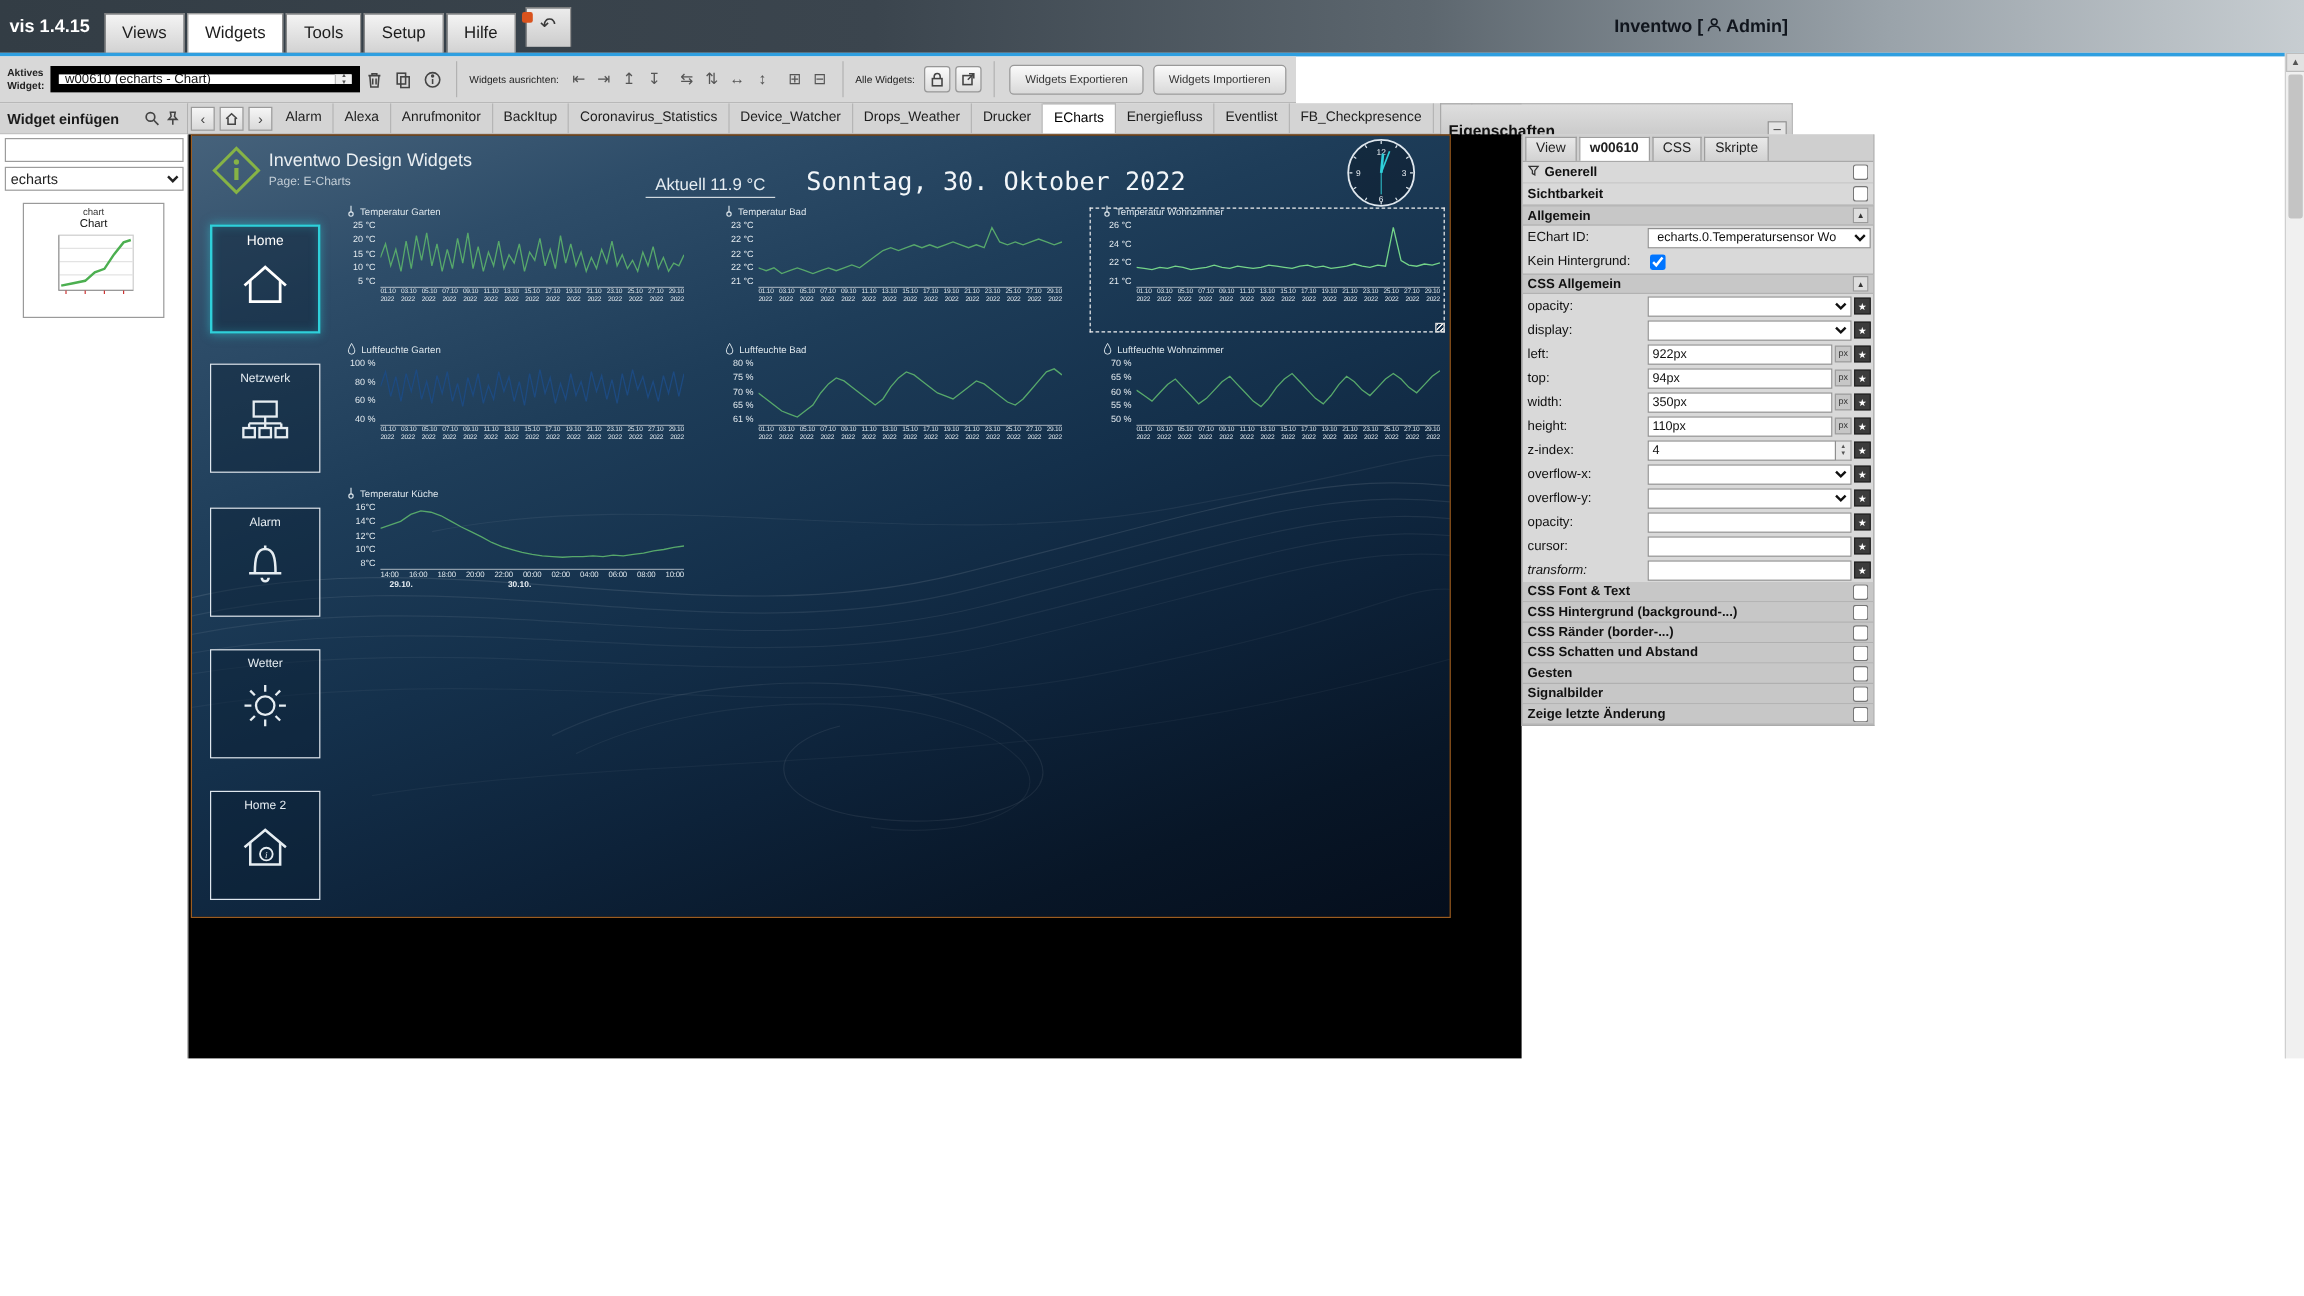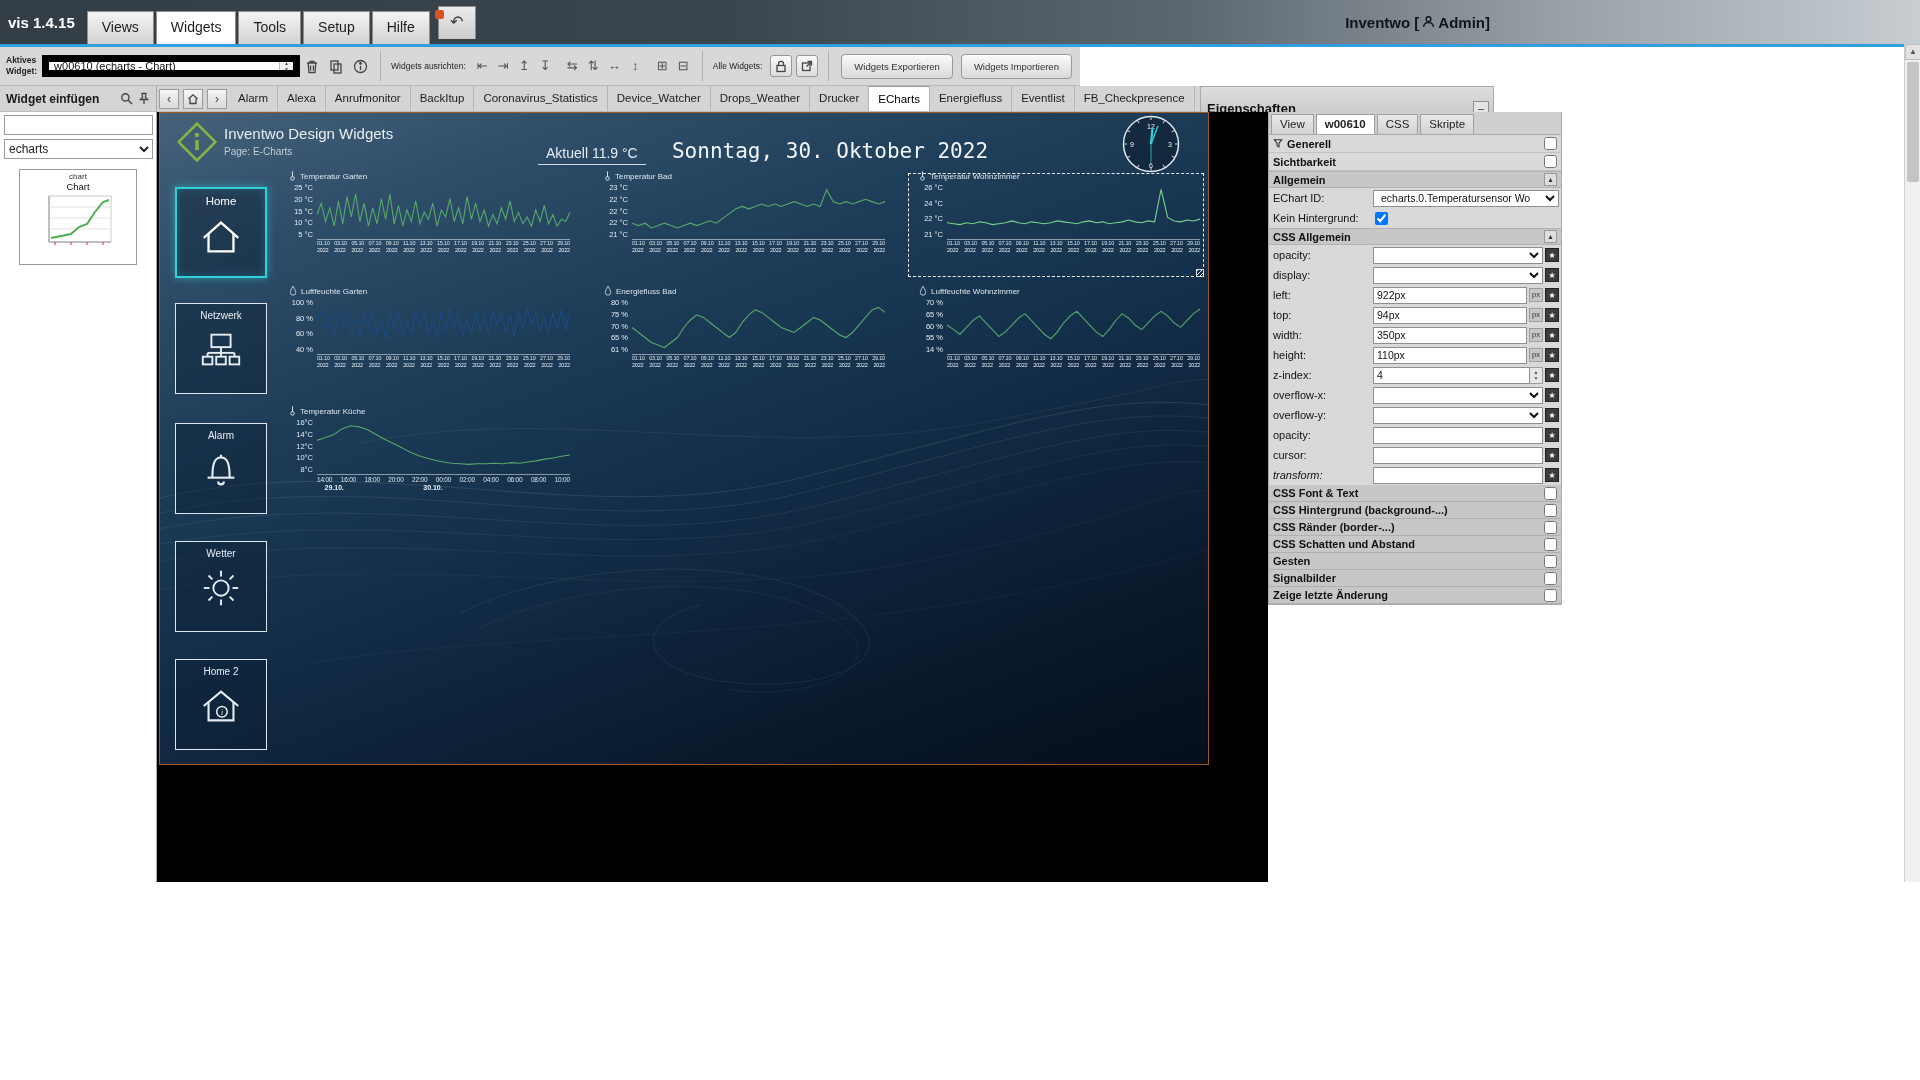--- a/index.html
+++ b/index.html
@@ -613,21 +613,21 @@
               <span style="position: static;">2022</span>
               <span style="position: static;">2022</span>
               <span style="position: static;">2022</span>
             </div>
           </div>
           <div class="chart-widget" style="left: 440px; top: 173px; width: 285px; height: 95px;">
             <div class="chart-title">
               <span><svg width="8" height="11" viewBox="0 0 12 16" fill="none" stroke="#dde6ec" stroke-width="1.2">
                   <path d="M6 1.5 C3.2 6.5 2 8.8 2 11 a4 4 0 0 0 8 0 C10 8.8 8.8 6.5 6 1.5 Z"></path>
                 </svg></span>
-              <span>Energiefluss Bad</span>
+              <span>Luftfeuchte Bad</span>
             </div>
             <div class="chart-body">
               <div class="chart-ylabels">
                 <span>80 %</span>
                 <span>75 %</span>
                 <span>70 %</span>
                 <span>65 %</span>
                 <span>61 %</span>
               </div>
               <div class="chart-plot">
@@ -677,21 +677,21 @@
                   <path d="M6 1.5 C3.2 6.5 2 8.8 2 11 a4 4 0 0 0 8 0 C10 8.8 8.8 6.5 6 1.5 Z"></path>
                 </svg></span>
               <span>Luftfeuchte Wohnzimmer</span>
             </div>
             <div class="chart-body">
               <div class="chart-ylabels">
                 <span>70 %</span>
                 <span>65 %</span>
                 <span>60 %</span>
                 <span>55 %</span>
-                <span>14 %</span>
+                <span>50 %</span>
               </div>
               <div class="chart-plot">
                 <svg viewBox="0 0 100 40" preserveAspectRatio="none">
                   <polyline points="0.00,19.70 2.56,22.91 5.13,26.13 7.69,21.30 10.26,16.48 12.82,13.26 15.38,18.09 17.95,22.91 20.51,27.74 23.08,24.52 25.64,19.70 28.21,14.87 30.77,11.65 33.33,16.48 35.90,21.30 38.46,26.13 41.03,29.35 43.59,24.52 46.15,18.09 48.72,13.26 51.28,10.04 53.85,14.87 56.41,19.70 58.97,24.52 61.54,27.74 64.10,22.91 66.67,16.48 69.23,11.65 71.79,14.87 74.36,19.70 76.92,22.91 79.49,18.09 82.05,13.26 84.62,10.04 87.18,13.26 89.74,18.09 92.31,21.30 94.87,16.48 97.44,11.65 100.00,8.43" fill="none" stroke="#57a86b" stroke-width="1.1" vector-effect="non-scaling-stroke"></polyline>
                 </svg>
               </div>
             </div>
             <div class="chart-xrow">
               <span>01.10</span>
               <span>03.10</span>

